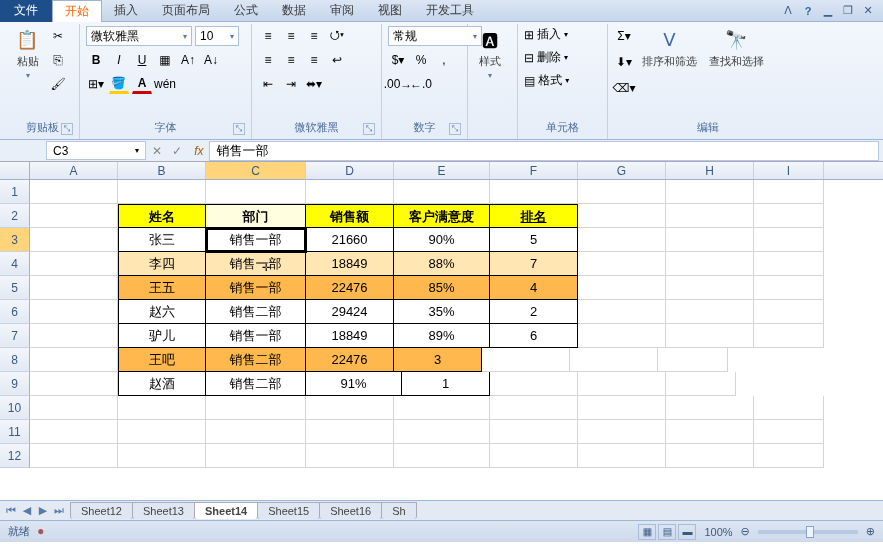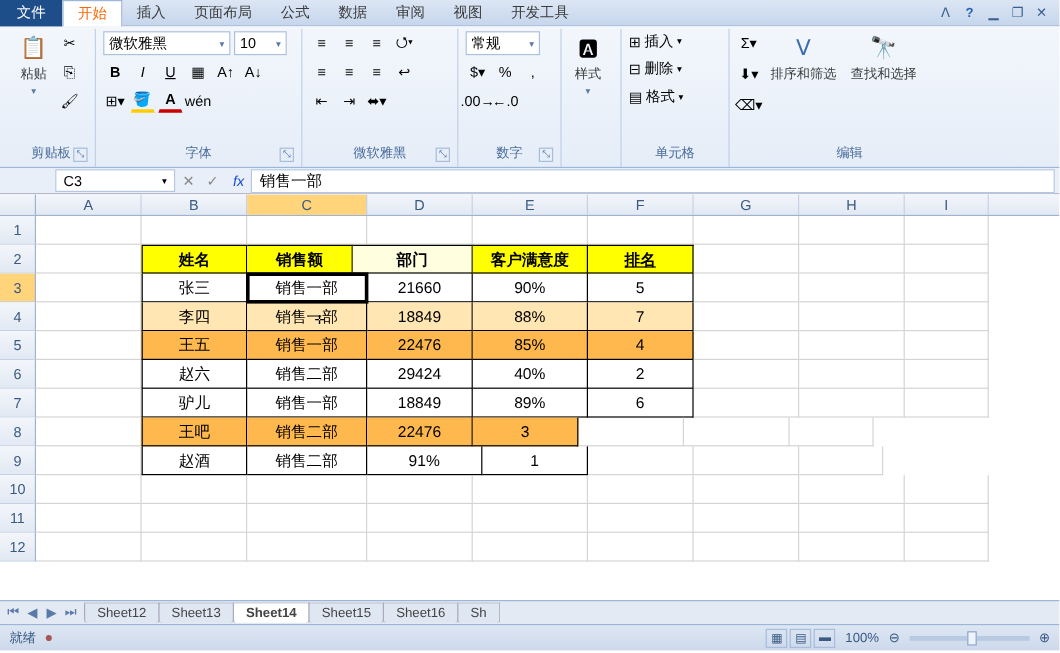--- a/index.html
+++ b/index.html
@@ -32,21 +32,21 @@
 .paste-ico { color: #d88a2e; }
 .color-bar-red { border-bottom: 3px solid #c00; }
 .color-bar-yellow { border-bottom: 3px solid #ffcc00; }
 
 
 .formula-bar { height: 22px; border-bottom: 1px solid #aab; display: flex; align-items: stretch; background: #e9eff8; }
 .namebox { width: 100px; border-right: 1px solid #aab; background: #fff; display: flex; align-items: center; padding: 0 6px; margin: 1px 0 1px 46px; border: 1px solid #b5c7e2; }
 .namebox .arr { margin-left: auto; font-size: 8px; }
 .fx-area { display: flex; align-items: center; flex: 1; }
 .fx-btns { display: flex; align-items: center; padding: 0 6px; gap: 10px; color: #888; }
-.fx-label { font-style: italic; color: #1d4ed8; padding: 0 6px; }
+.fx-label { font-style: italic; color: #a16207; padding: 0 6px; }
 .fx-input { flex: 1; background: #fff; border: 1px solid #b5c7e2; margin: 1px 4px 1px 0; display: flex; align-items: center; padding: 0 6px; font-size: 13px; }
 
 
 .grid-wrap { position: relative; height: 338px; overflow: hidden; background: #fff; }
 .colheads { display: flex; position: sticky; top: 0; background: linear-gradient(#f3f6fb, #e2e9f3); border-bottom: 1px solid #9fb3cf; height: 18px; }
 .corner { width: 30px; border-right: 1px solid #9fb3cf; background: linear-gradient(#f3f6fb, #e2e9f3); }
 .colhead { border-right: 1px solid #c6d2e4; text-align: center; font-size: 12px; color: #3a5a82; line-height: 18px; }
 .colhead.sel { background: #ffd47a; }
 .gridbody { display: flex; }
 .rowheads { width: 30px; }
@@ -174,21 +174,21 @@
         <span class="sm-btn">⇤</span>
         <span class="sm-btn">⇥</span>
         <span class="sm-btn">⬌▾</span>
       </div>
     </div>
     <div class="group-label"><span>微软雅黑</span><span class="launcher">⤡</span></div>
   </div>
 
   <div class="group" style="width:86px">
     <div class="group-body" style="flex-direction:column;gap:4px">
-      <div class="combo" style="width:62px">
+      <div class="combo" style="width:94px">
           <span>常规</span>
           <span class="arr">▾</span>
         </div>
       <div class="hrow">
         <span class="sm-btn">$▾</span>
         <span class="sm-btn">%</span>
         <span class="sm-btn">,</span>
       </div>
       <div class="hrow">
         <span class="sm-btn">.00→</span>
@@ -303,22 +303,22 @@
           <div class="cell cD"></div>
           <div class="cell cE"></div>
           <div class="cell cF"></div>
           <div class="cell cG"></div>
           <div class="cell cH"></div>
           <div class="cell cI"></div>
         </div>
         <div class="row">
           <div class="cell cA"></div>
           <div class="cell cB tbl-cell hdr-yellow" style="border-left: 1px solid rgb(0, 0, 0); border-top: 1px solid rgb(0, 0, 0);">姓名</div>
+          <div class="cell cC tbl-cell hdr-cream" style="border-top: 1px solid rgb(0, 0, 0);">部门</div>
           <div class="cell cD tbl-cell hdr-yellow" style="border-top: 1px solid rgb(0, 0, 0);">销售额</div>
-          <div class="cell cC tbl-cell hdr-cream" style="border-top: 1px solid rgb(0, 0, 0);">部门</div>
           <div class="cell cE tbl-cell hdr-yellow" style="border-top: 1px solid rgb(0, 0, 0);">客户满意度</div>
           <div class="cell cF tbl-cell hdr-yellow" style="border-top: 1px solid rgb(0, 0, 0); text-decoration: underline;">排名</div>
           <div class="cell cG"></div>
           <div class="cell cH"></div>
           <div class="cell cI"></div>
         </div>
         <div class="row">
           <div class="cell cA"></div>
           <div class="cell cB tbl-cell" style="border-left: 1px solid rgb(0, 0, 0);">张三</div>
           <div class="cell cC tbl-cell active-cell">销售一部</div>
@@ -349,21 +349,21 @@
           <div class="cell cF tbl-cell row-dk">4</div>
           <div class="cell cG"></div>
           <div class="cell cH"></div>
           <div class="cell cI"></div>
         </div>
         <div class="row">
           <div class="cell cA"></div>
           <div class="cell cB tbl-cell" style="border-left: 1px solid rgb(0, 0, 0);">赵六</div>
           <div class="cell cC tbl-cell">销售二部</div>
           <div class="cell cD tbl-cell">29424</div>
-          <div class="cell cE tbl-cell">40%</div>
+          <div class="cell cE tbl-cell">35%</div>
           <div class="cell cF tbl-cell">2</div>
           <div class="cell cG"></div>
           <div class="cell cH"></div>
           <div class="cell cI"></div>
         </div>
         <div class="row">
           <div class="cell cA"></div>
           <div class="cell cB tbl-cell" style="border-left: 1px solid rgb(0, 0, 0);">驴儿</div>
           <div class="cell cC tbl-cell">销售一部</div>
           <div class="cell cD tbl-cell">18849</div>

